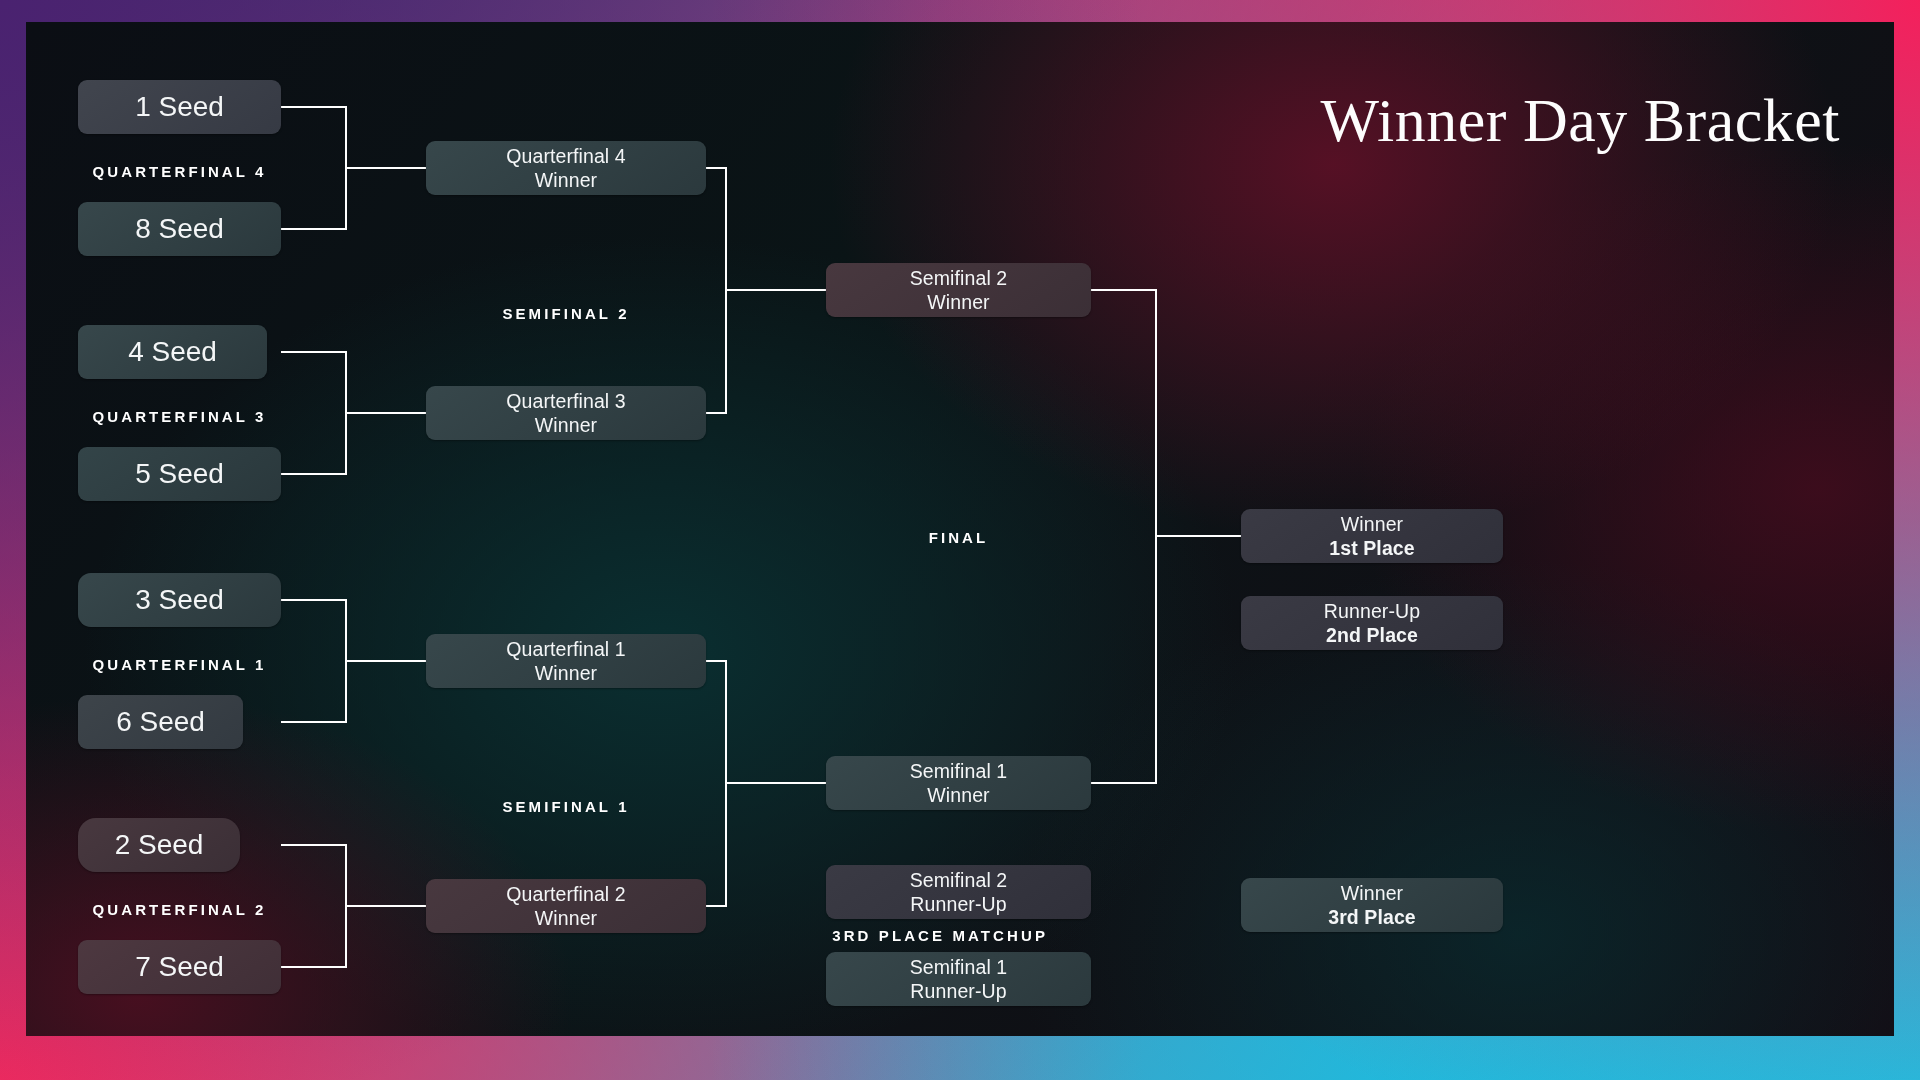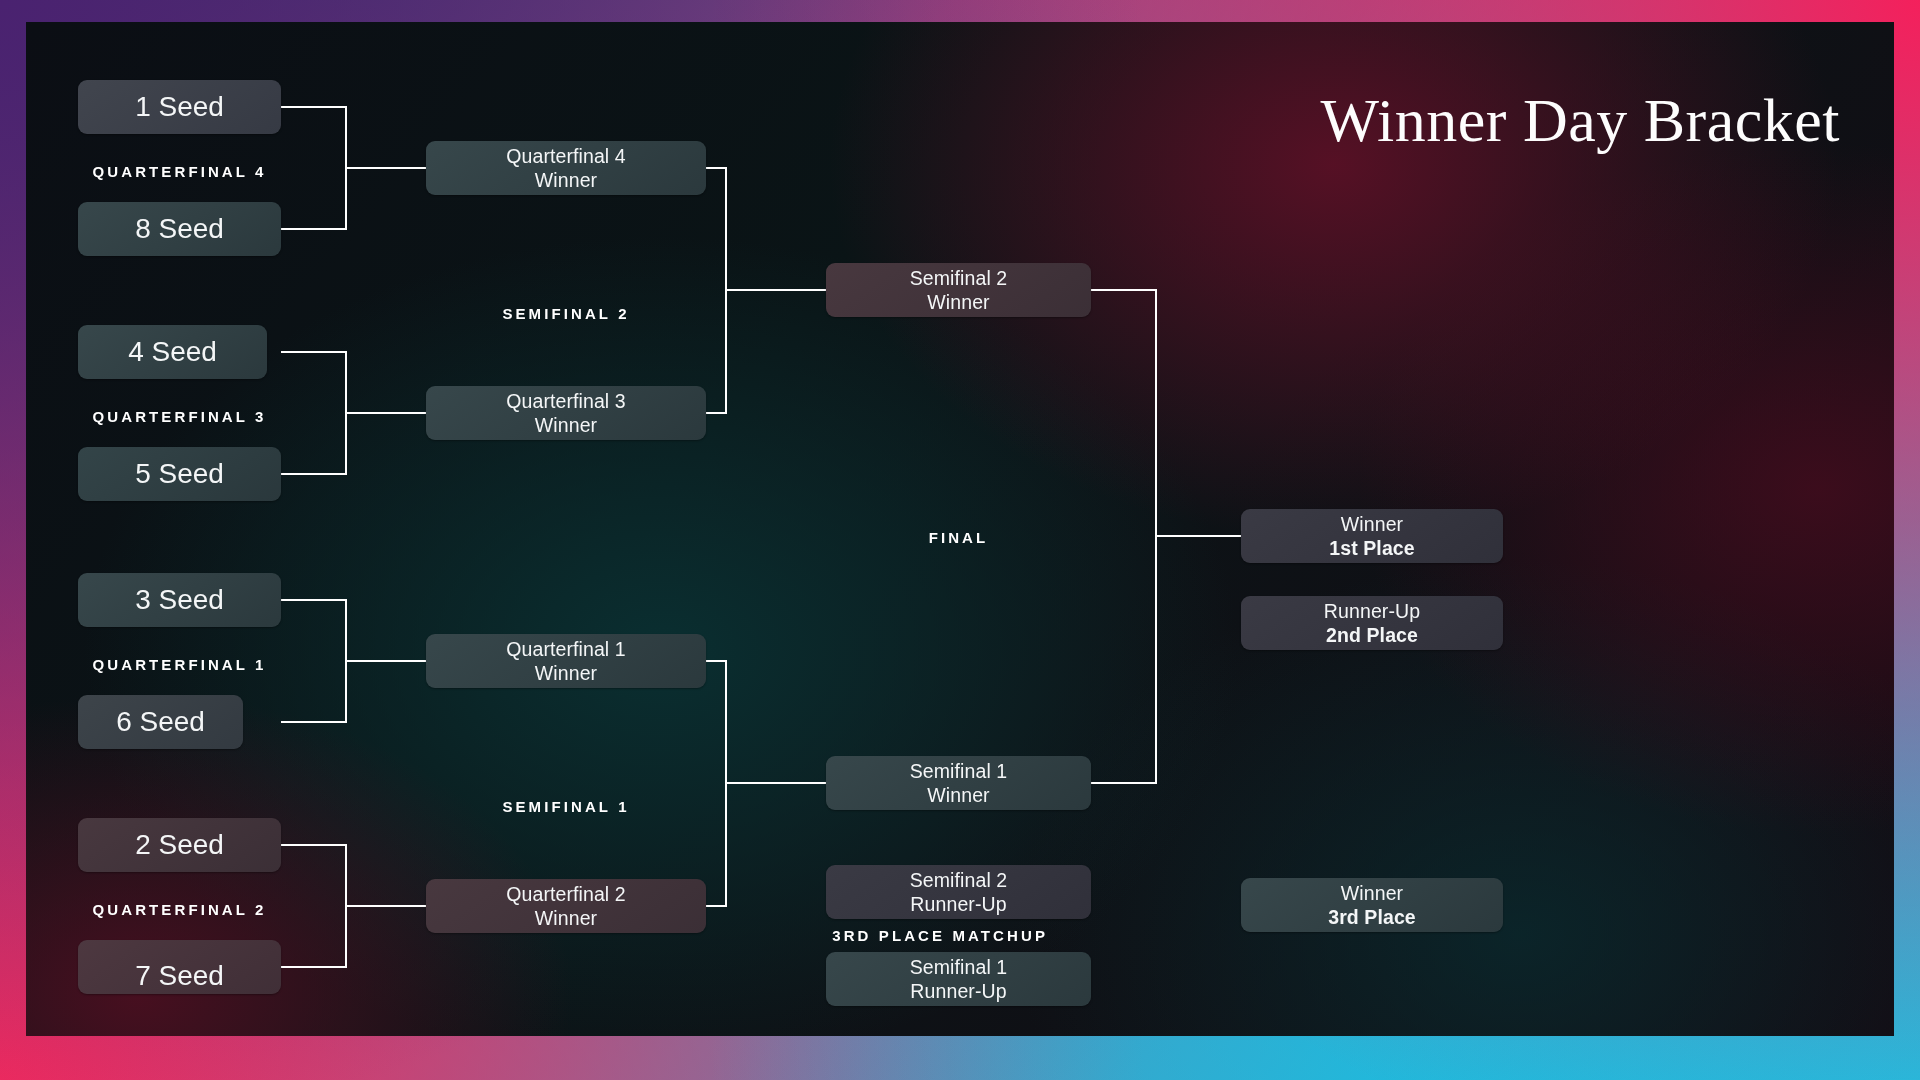--- a/index.html
+++ b/index.html
@@ -135,33 +135,33 @@
     </div>
 
     <div class="box t-teal" style="left:52px; top:303px; width:189px; height:54px;">
       <span class="seed">4 Seed</span>
     </div>
     <div class="rlabel" style="left:52px; top:386px; width:203px;">QUARTERFINAL 3</div>
     <div class="box t-teal2" style="left:52px; top:425px; width:203px; height:54px;">
       <span class="seed">5 Seed</span>
     </div>
 
-    <div class="box t-teal" style="left:52px; top:551px; width:203px; height:54px;">
+    <div class="box t-teal" style="left:52px; top:551px; width:203px; height:54px;border-radius:13px;">
       <span class="seed">3 Seed</span>
     </div>
     <div class="rlabel" style="left:52px; top:634px; width:203px;">QUARTERFINAL 1</div>
     <div class="box t-slate2" style="left:52px; top:673px; width:165px; height:54px;">
       <span class="seed">6 Seed</span>
     </div>
 
-    <div class="box t-plum" style="left:52px; top:796px; width:203px; height:54px;">
+    <div class="box t-plum" style="left:52px; top:796px; width:162px; height:54px;border-radius:18px;">
       <span class="seed">2 Seed</span>
     </div>
     <div class="rlabel" style="left:52px; top:879px; width:203px;">QUARTERFINAL 2</div>
-    <div class="box t-plum2" style="left:52px; top:918px; width:203px; height:54px;justify-content:flex-end;">
+    <div class="box t-plum2" style="left:52px; top:918px; width:203px; height:54px;">
       <span class="seed">7 Seed</span>
     </div>
 
     <div class="box t-teal" style="left:400px; top:119px; width:280px; height:54px;">
       <span class="l1">Quarterfinal 4</span>
       <span class="l2">Winner</span>
     </div>
 
     <div class="rlabel" style="left:400px; top:283px; width:280px;">SEMIFINAL 2</div>
 

